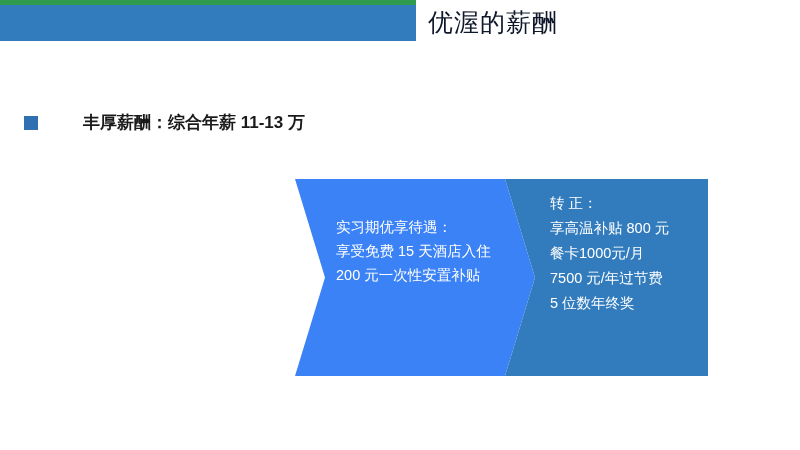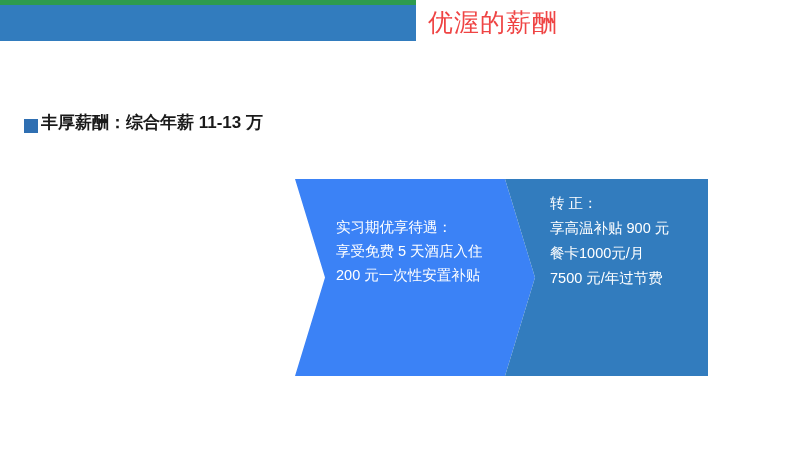--- a/index.html
+++ b/index.html
@@ -38,33 +38,34 @@
     width: 416px;
     height: 36px;
     background: #327cbe;
   }
   #page-title {
     position: absolute;
     left: 428px;
     top: 7px;
     font-size: 25px;
     line-height: 30px;
-    color: #ef4444;
+    color: #0f172a;
     letter-spacing: 1px;
     white-space: nowrap;
   }
 
   
   #bullet-row {
     position: absolute;
     left: 24px;
     top: 113px;
     display: flex;
-    align-items: flex-end;
+    align-items: center;
     white-space: nowrap;
+    gap: 42px;
   }
   #bullet-marker {
     width: 14px;
     height: 14px;
     background: #2f6fb2;
     flex: 0 0 auto;
     margin-right: 3px;
   }
   #bullet-text {
     font-size: 17px;
@@ -150,27 +151,28 @@
   <span id="bullet-marker"></span>
   <span id="bullet-text">丰厚薪酬：综合年薪 11-13 万</span>
 </div>
 
 <div id="chevron-band">
 
 
   <div class="chevron" id="stage-2">
     <div class="chevron-text">
       <div class="chevron-line">实习期优享待遇：</div>
-      <div class="chevron-line">享受免费 5 天酒店入住</div>
+      <div class="chevron-line">享受免费 15 天酒店入住</div>
       <div class="chevron-line">200 元一次性安置补贴</div>
     </div>
   </div>
 
   <div class="chevron" id="stage-3">
     <div class="chevron-text">
       <div class="chevron-line">转 正：</div>
-      <div class="chevron-line">享高温补贴 900 元</div>
+      <div class="chevron-line">享高温补贴 800 元</div>
       <div class="chevron-line">餐卡1000元/月</div>
       <div class="chevron-line">7500 元/年过节费</div>
+      <div class="chevron-line"> 5 位数年终奖</div>
     </div>
   </div>
 
 </div>
 
 </body></html>

